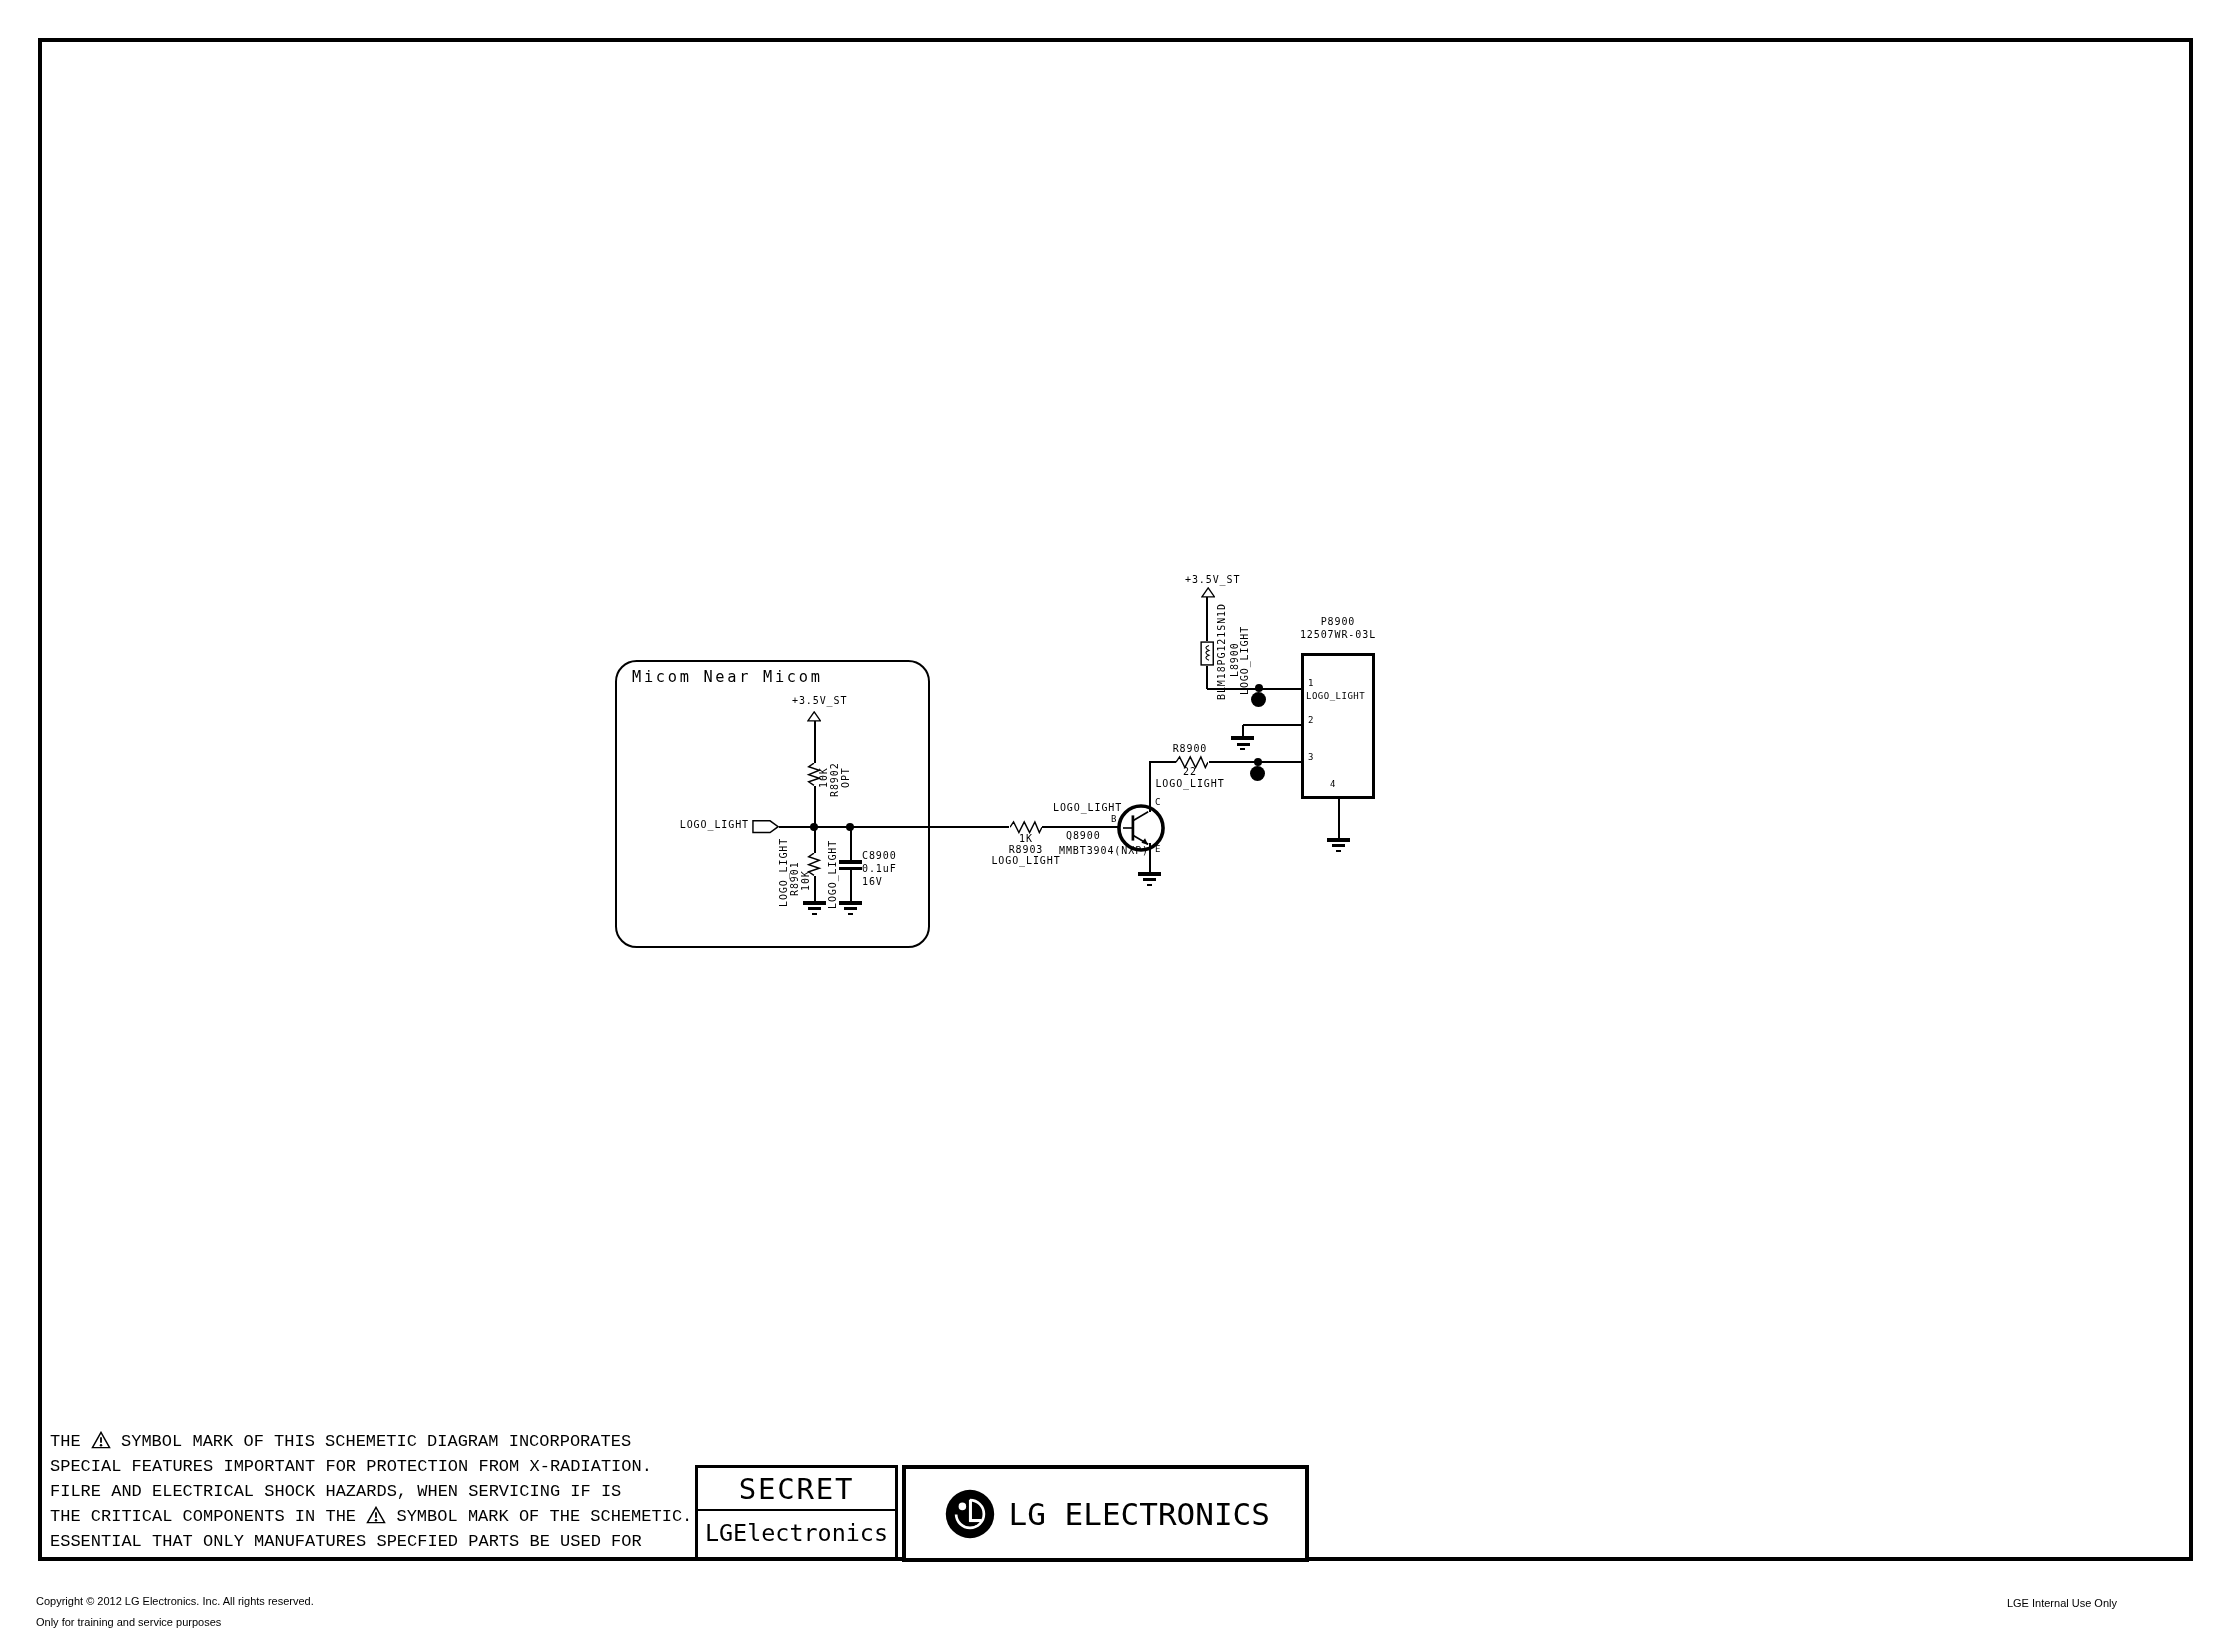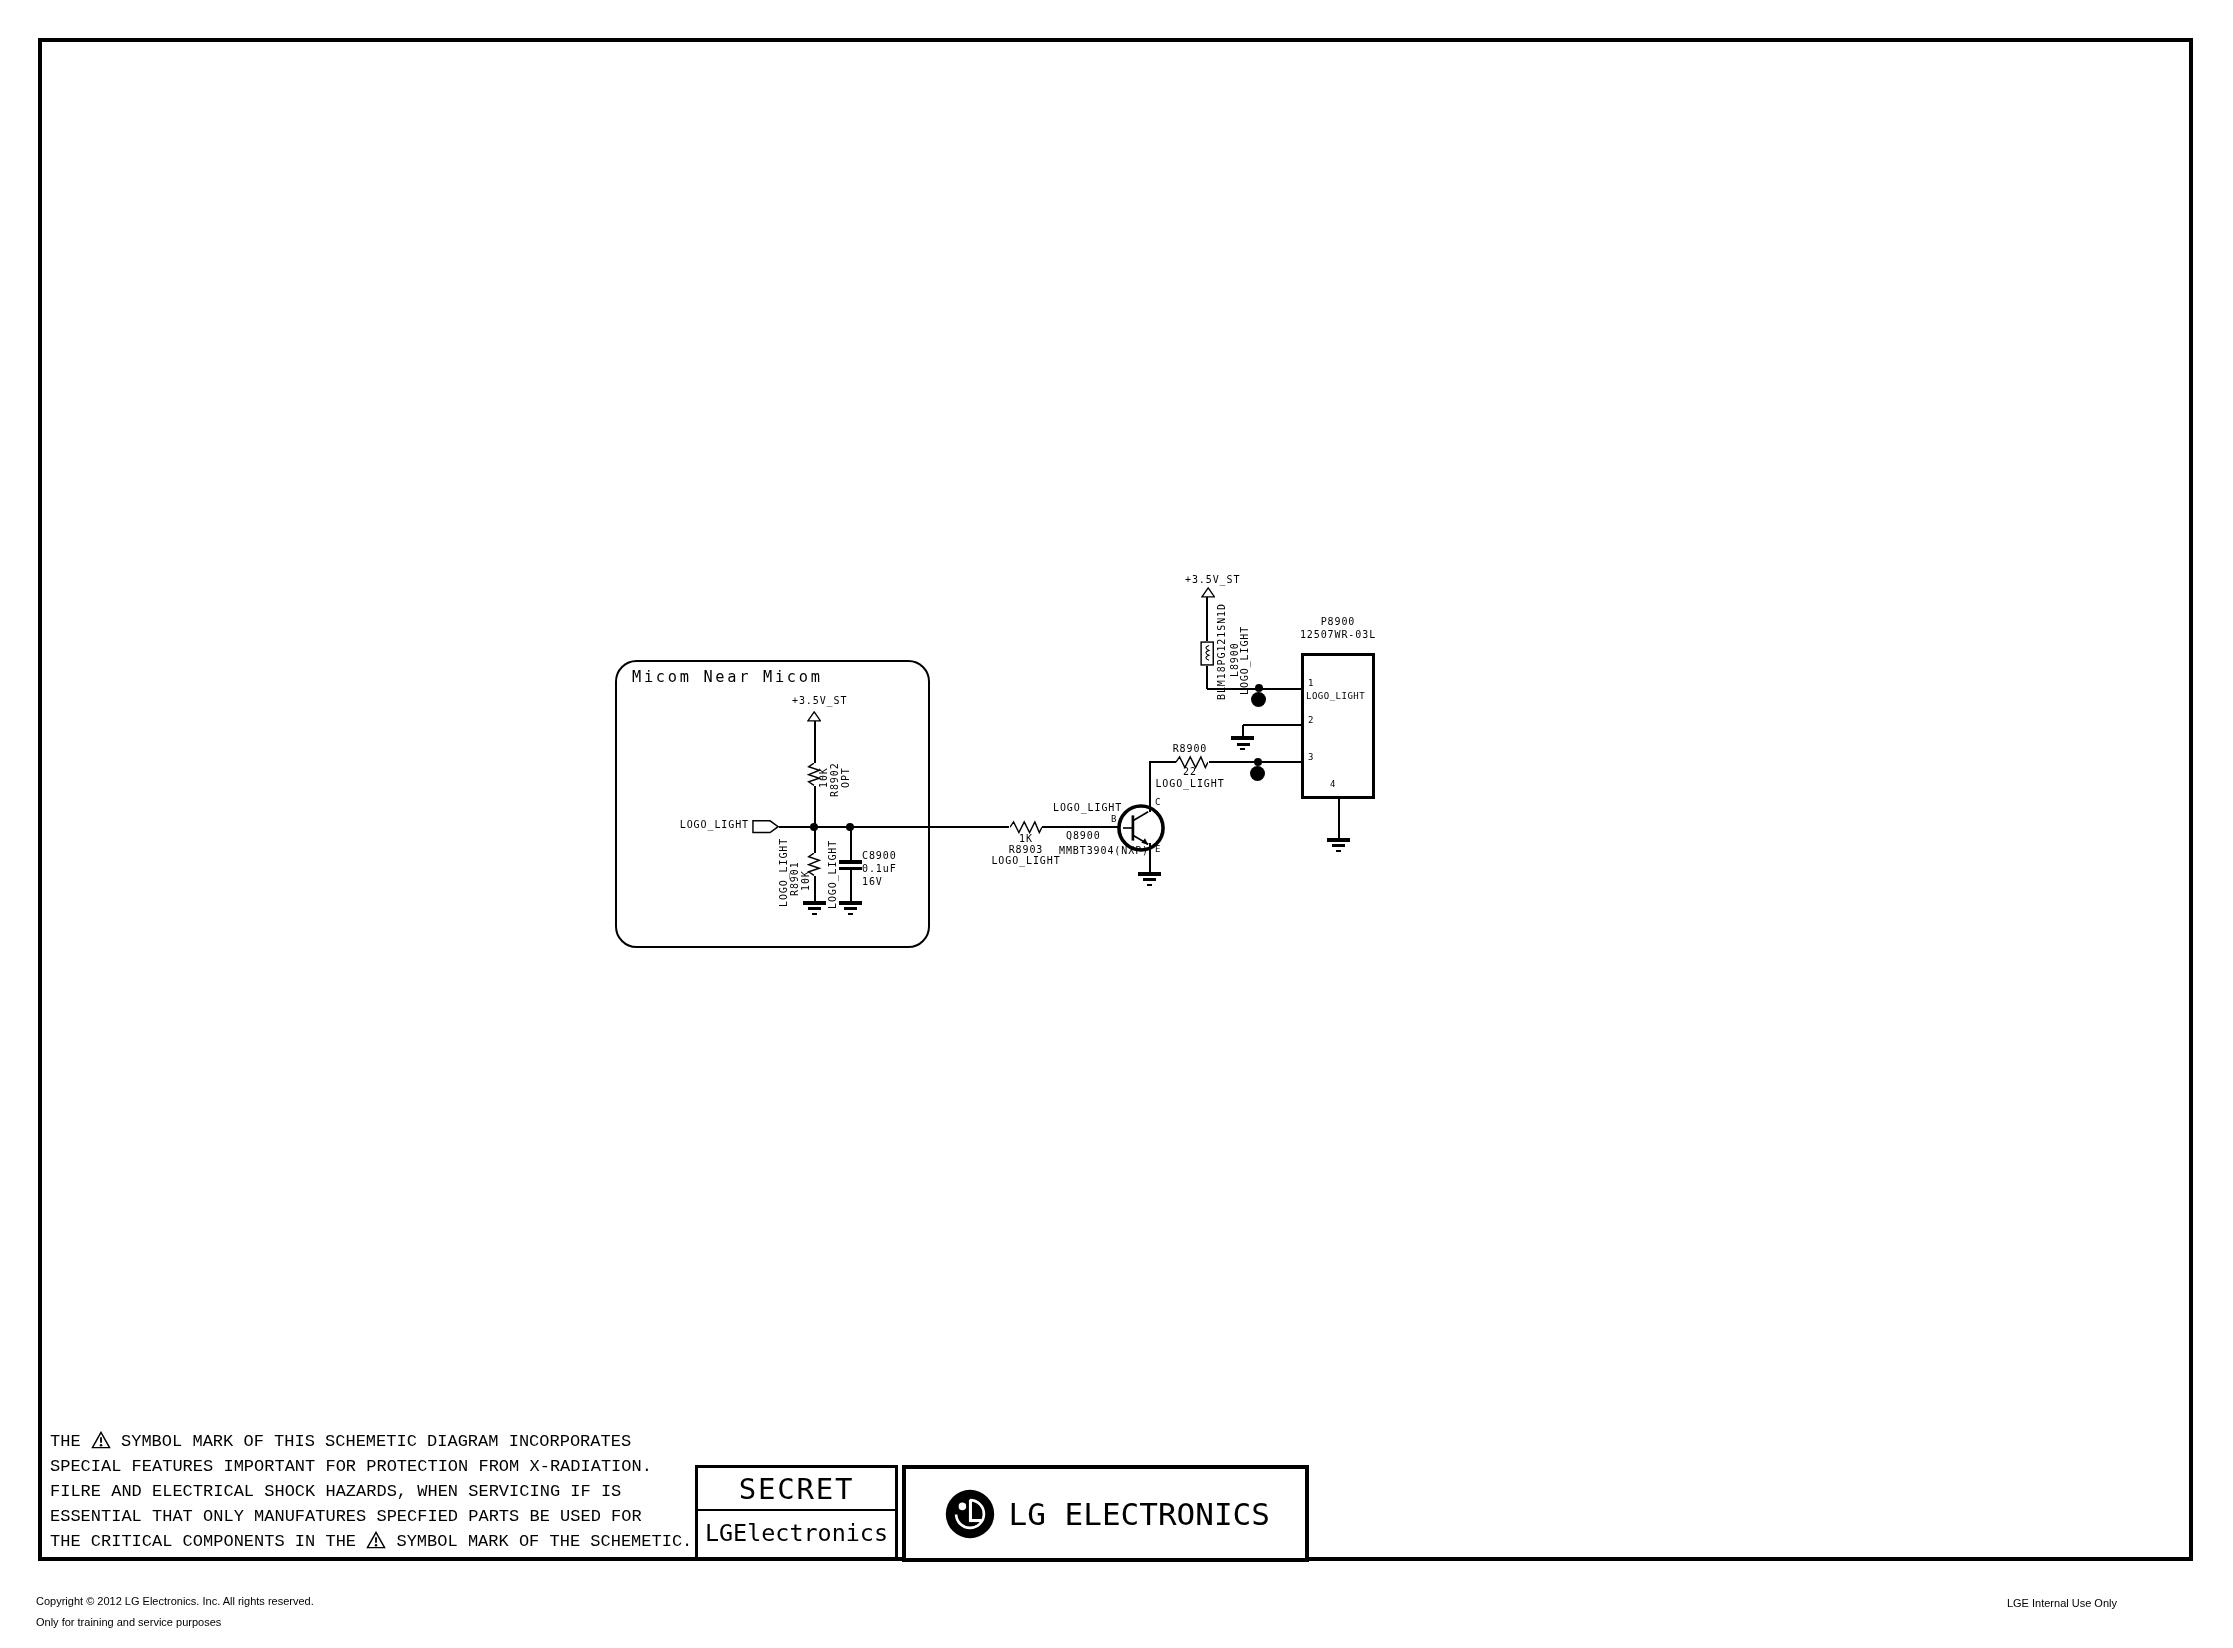--- a/index.html
+++ b/index.html
@@ -166,28 +166,28 @@
   <div class="warning" style="left:50px;top:1429px;">
     <div><span>THE</span>
       <svg width="20" height="18" viewBox="0 0 22 20" style="display:inline-block;vertical-align:-2.7px;">
         <polygon points="11,1.5 20.5,18.5 1.5,18.5" fill="#fff" stroke="#000" stroke-width="1.6"></polygon>
         <line x1="11" y1="7" x2="11" y2="13" stroke="#000" stroke-width="2"></line>
         <circle cx="11" cy="15.8" r="1.4" fill="#000"></circle>
       </svg>
       <span>SYMBOL MARK OF THIS SCHEMETIC DIAGRAM INCORPORATES</span></div>
     <div>SPECIAL FEATURES IMPORTANT FOR PROTECTION FROM X-RADIATION.</div>
     <div>FILRE AND ELECTRICAL SHOCK HAZARDS, WHEN SERVICING IF IS</div>
-    <div>ESSENTIAL THAT ONLY MANUFATURES SPECFIED PARTS BE USED FOR</div>
     <div><span>THE CRITICAL COMPONENTS IN THE</span>
       <svg width="20" height="18" viewBox="0 0 22 20" style="display:inline-block;vertical-align:-2.7px;">
         <polygon points="11,1.5 20.5,18.5 1.5,18.5" fill="#fff" stroke="#000" stroke-width="1.6"></polygon>
         <line x1="11" y1="7" x2="11" y2="13" stroke="#000" stroke-width="2"></line>
         <circle cx="11" cy="15.8" r="1.4" fill="#000"></circle>
       </svg>
       <span>SYMBOL MARK OF THE SCHEMETIC.</span></div>
+    <div>ESSENTIAL THAT ONLY MANUFATURES SPECFIED PARTS BE USED FOR</div>
   </div>
 
   <div class="secret-box" style="left:695px;top:1465px;width:203px;height:95px;box-sizing:border-box;">
     <div style="height:41px;border-bottom:2.7px solid #000;display:flex;align-items:center;justify-content:center;
                 font-size:29px;letter-spacing:1.8px;" class="tb-text">SECRET</div>
     <div style="height:44px;display:flex;align-items:center;justify-content:center;
                 font-size:23.4px;letter-spacing:0px;" class="tb-text">LGElectronics</div>
   </div>
 
   <div class="logo-box" style="left:902px;top:1465px;width:407px;height:97px;box-sizing:border-box;padding-left:38px;gap:12.6px;">

